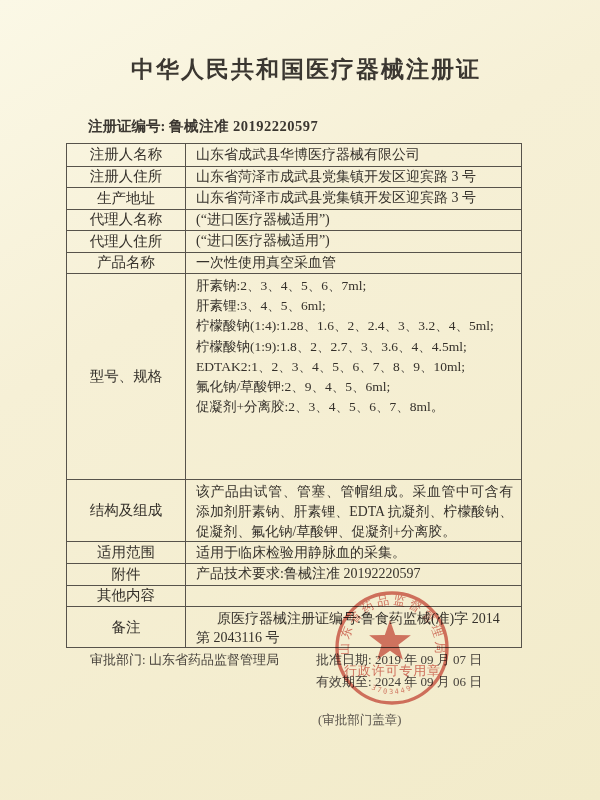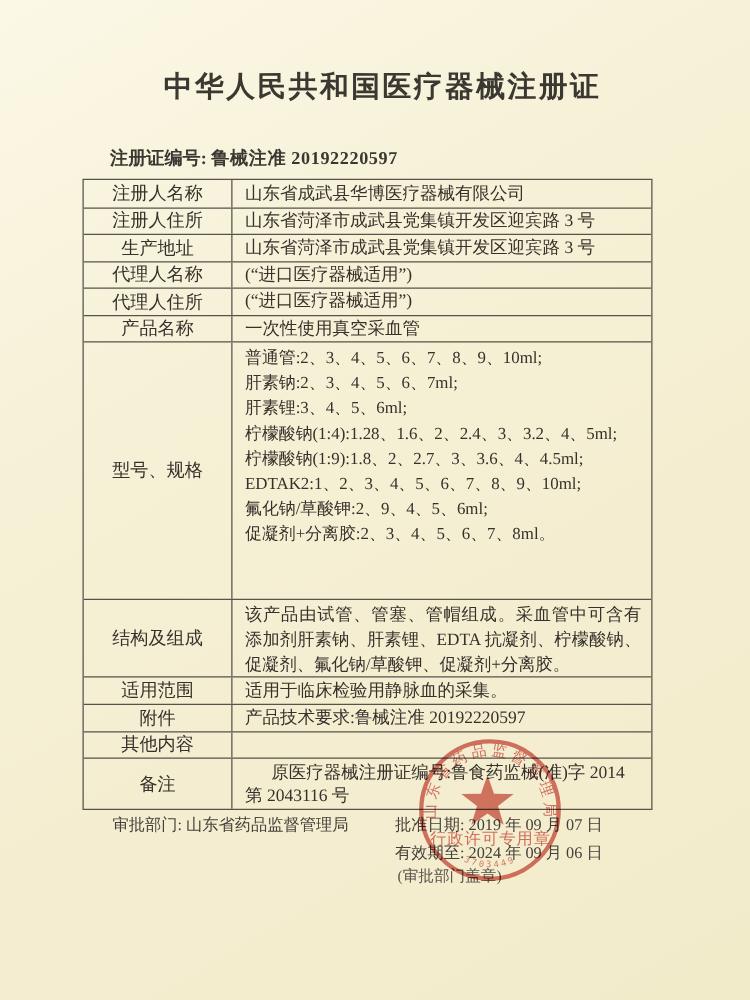--- a/index.html
+++ b/index.html
@@ -40,21 +40,21 @@
   .h-range { height:22px; }
   .h-remark { height:41px; }
   .spec-line { line-height:20.2px; font-size:13.5px; white-space:nowrap; }
   .spec-wrap { padding-top:2px; }
   .struct-text { padding-top:1.5px; line-height:20.2px; font-size:13.8px; text-align:justify; }
   .remark-text { padding-top:1.5px; line-height:19.6px; font-size:14px; text-indent:1.5em; padding-right:4px; }
   .footer-text { position:absolute; font-size:13px; color:#45403a; white-space:nowrap; }
   .dept  { left:90px;  top:651px; }
   .adate { left:316px; top:651px; }
   .vdate { left:316px; top:673px; }
-  .sealnote { left:318px; top:693px; font-size:12.5px; color:#5a544c; }
+  .sealnote { left:318px; top:712px; font-size:12.5px; color:#5a544c; }
   .stamp {
     position:absolute; left:330px; top:586px; width:124px; height:124px;
     mix-blend-mode:multiply; opacity:.87; pointer-events:none;
   }
 </style>
 </head>
 <body>
 
 <div class="page">
 
@@ -93,21 +93,20 @@
     </div>
 
     <div class="row h-s">
       <div class="cell-label">产品名称</div>
       <div class="cell-value">一次性使用真空采血管</div>
     </div>
 
     <div class="row h-spec">
       <div class="cell-label">型号、规格</div>
       <div class="cell-value block spec-wrap">
-        <div class="spec-line">普通管:2、3、4、5、6、7、8、9、10ml;</div>
         <div class="spec-line">肝素钠:2、3、4、5、6、7ml;</div>
         <div class="spec-line">肝素锂:3、4、5、6ml;</div>
         <div class="spec-line">柠檬酸钠(1:4):1.28、1.6、2、2.4、3、3.2、4、5ml;</div>
         <div class="spec-line">柠檬酸钠(1:9):1.8、2、2.7、3、3.6、4、4.5ml;</div>
         <div class="spec-line">EDTAK2:1、2、3、4、5、6、7、8、9、10ml;</div>
         <div class="spec-line">氟化钠/草酸钾:2、9、4、5、6ml;</div>
         <div class="spec-line">促凝剂+分离胶:2、3、4、5、6、7、8ml。</div>
       </div>
     </div>
 

